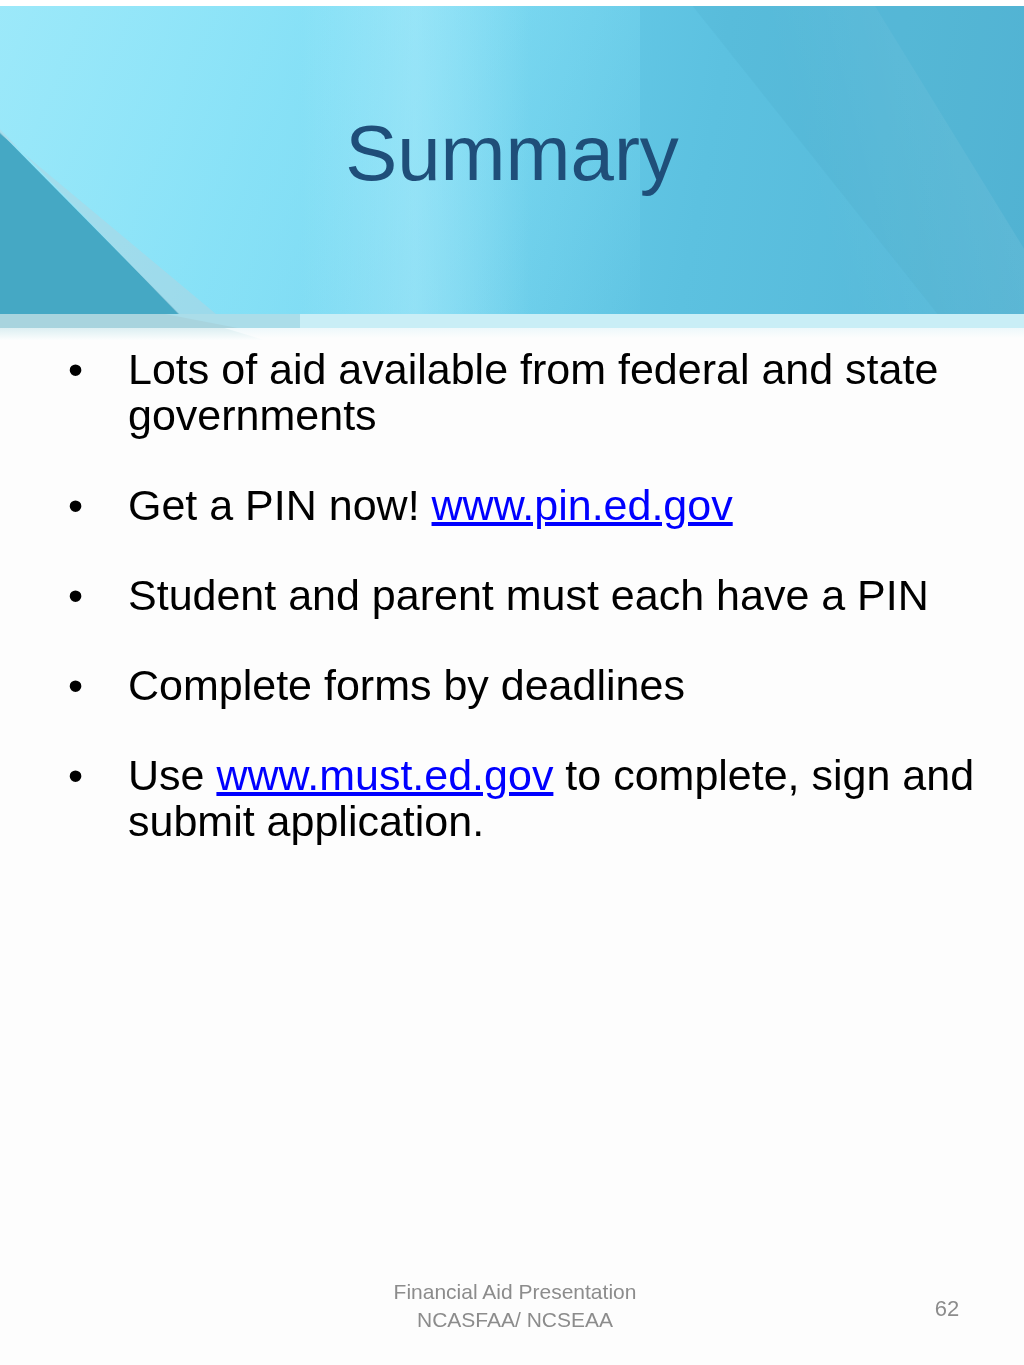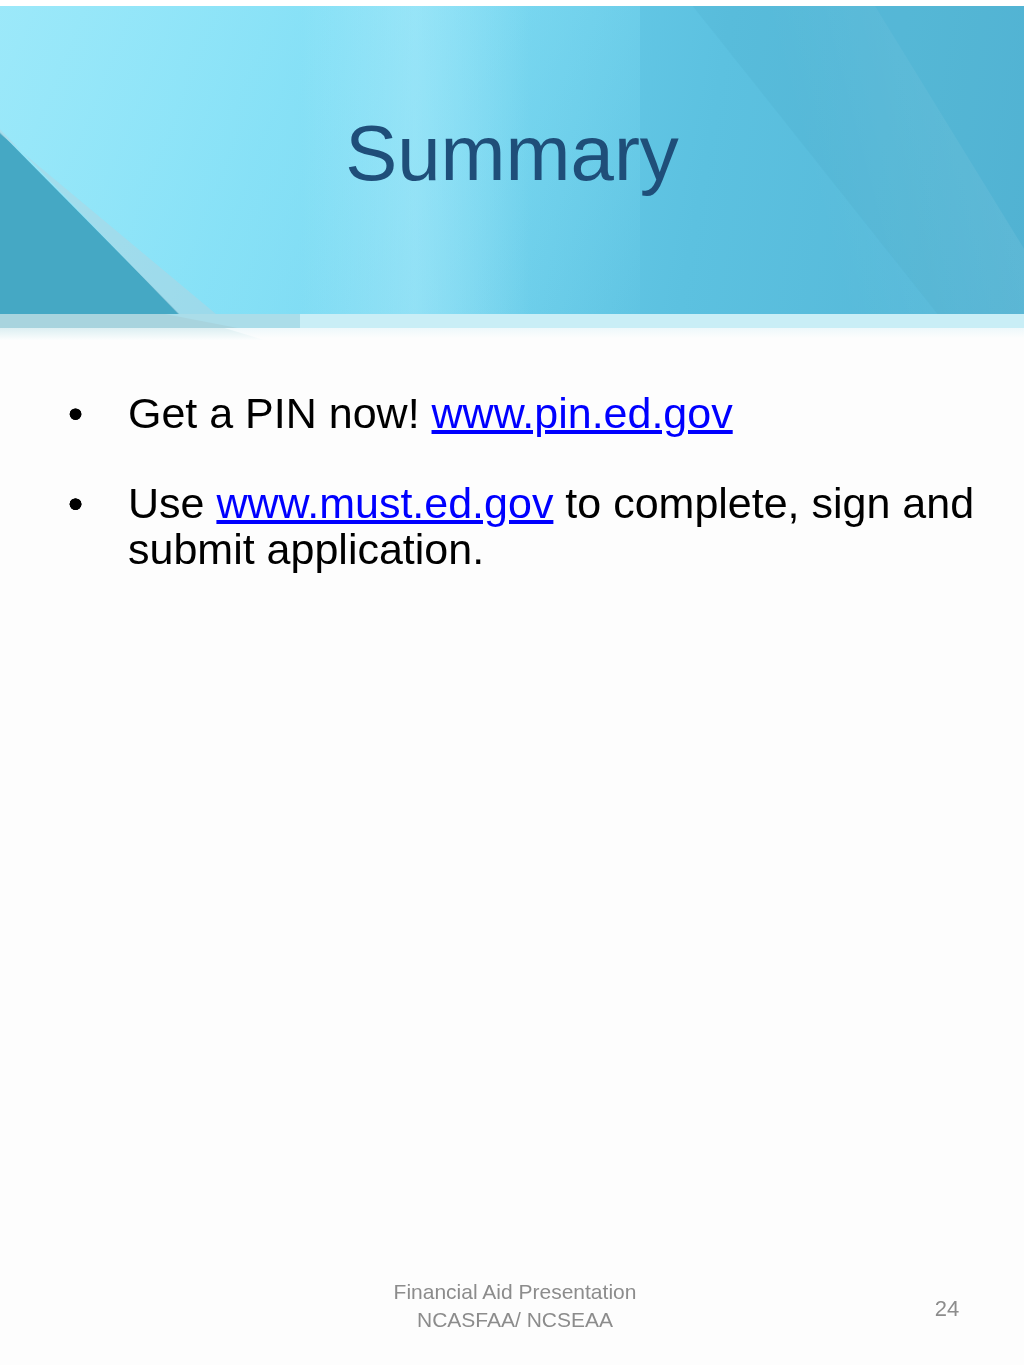--- a/index.html
+++ b/index.html
@@ -202,43 +202,46 @@
   <div class="band-pale-light"></div>
   <div class="band-pale-diag"></div>
   <div class="band-soft"></div>
   <div class="band-soft-diag"></div>
 
   <div class="body-area">
     <ul class="bullet-list">
 
       <li class="bullet-item">
         <span class="bullet-dot">•</span>
+        <span>Lots of aid available from federal and state governments</span>
       </li>
 
       <li class="bullet-item">
         <span class="bullet-dot">•</span>
         <span>Get a PIN now!  </span><a class="link" href="#">www.pin.ed.gov</a>
       </li>
 
       <li class="bullet-item">
         <span class="bullet-dot">•</span>
-      </li>
-
-      <li class="bullet-item">
-        <span class="bullet-dot">•</span>
+        <span>Student and parent must each have a PIN</span>
+      </li>
+
+      <li class="bullet-item">
+        <span class="bullet-dot">•</span>
+        <span>Complete forms by deadlines</span>
       </li>
 
       <li class="bullet-item">
         <span class="bullet-dot">•</span>
         <span>Use </span><a class="link" href="#">www.must.ed.gov</a><span> to complete, sign and submit application.</span>
       </li>
 
     </ul>
   </div>
 
   <div class="footer-text">
     <div>Financial Aid Presentation</div>
     <div>NCASFAA/ NCSEAA</div>
   </div>
 
-  <div class="page-number">24</div>
+  <div class="page-number">62</div>
 
 </div>
 
 </body></html>

